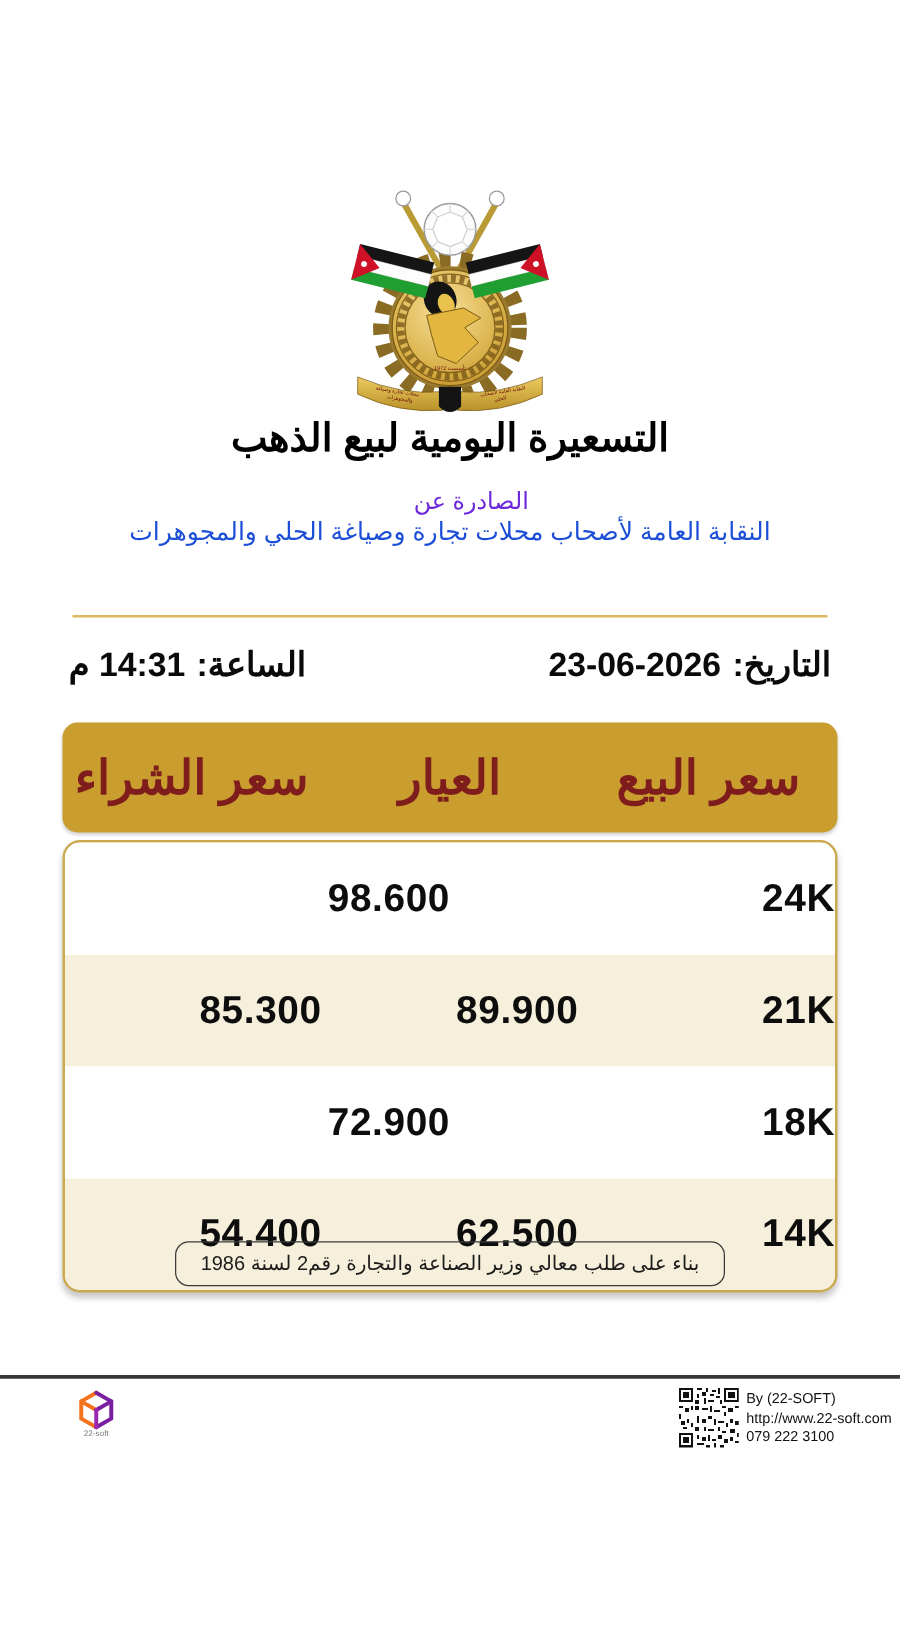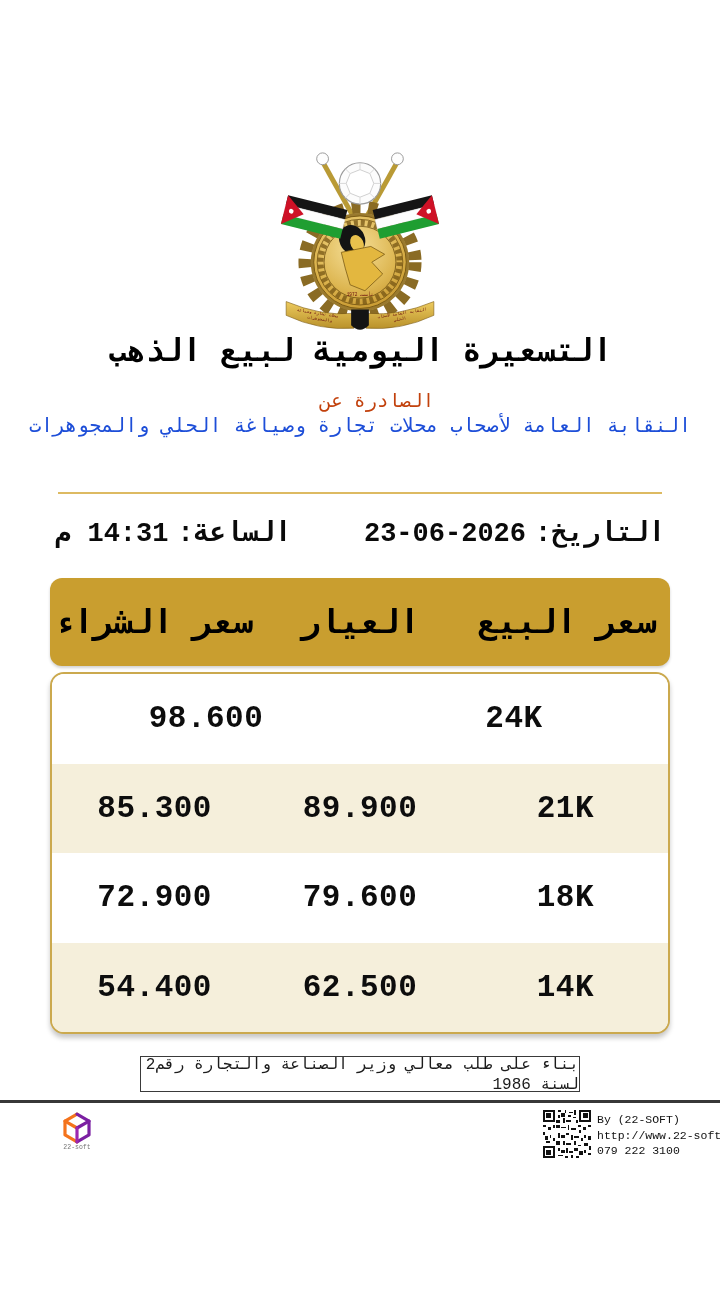--- a/index.html
+++ b/index.html
@@ -1,65 +1,65 @@
 <!DOCTYPE html>
 <html lang="ar"><head>
 <meta charset="utf-8">
 <style>
   html,body{margin:0;padding:0;background:#fff;}
   .page{
     position:relative;width:720px;height:1300px;margin:0 auto;
     background:#ffffff;overflow:hidden;
-    font-family:Liberation Mono, monospace;color:#000;
+    font-family:Liberation Sans, sans-serif;color:#000;
   }
   .abs{position:absolute;}
   .center-text{left:0;right:0;text-align:center;}
 
   
   .emblem{left:276px;top:146px;width:168px;height:192px;}
 
   
   .title{top:332px;font-size:31px;font-weight:bold;letter-spacing:-0.5px;}
-  .issued{top:389px;font-size:19px;color:#c2410c;margin-left:34px;}
+  .issued{top:389px;font-size:19px;color:#6d28d9;margin-left:34px;}
   .org{top:413px;font-size:20px;color:#1d4ed8;white-space:nowrap;}
   .country{top:450px;font-size:23px;color:#131313;}
 
   .gold-line{top:492px;left:58px;right:58px;height:2px;background:#DDBA62;}
 
   
   .dateline{
     top:516px;left:55px;right:55px;display:flex;direction:rtl;
     justify-content:space-between;align-items:center;
     font-size:27px;font-weight:bold;color:#0a0a0a;
   }
   .pair{display:inline-flex;direction:rtl;gap:9px;align-items:baseline;}
 
   
   .thead{
     top:578px;left:50px;right:50px;height:88px;border-radius:12px;
     background:#C99E2F;display:flex;direction:rtl;align-items:center;
     box-shadow:0 2px 3px rgba(0,0,0,.18);
   }
-  .thead .col{flex:1;text-align:center;font-size:33px;font-weight:bold;color:#000000;}
+  .thead .col{flex:1;text-align:center;font-size:38px;font-weight:bold;color:#7f1d1d;}
 
   
   .tbody{
     top:672px;left:50px;right:50px;height:358px;
     border:2px solid #CBA94E;border-radius:14px;background:#fff;
     display:flex;flex-direction:column;overflow:hidden;
     box-shadow:0 4px 5px rgba(0,0,0,.22);
   }
   .trow{flex:1;display:flex;direction:rtl;align-items:center;background:#fff;}
   .trow.alt{background:#F5EFDB;}
-  .trow .cell{flex:1;text-align:center;font-size:31px;font-weight:bold;color:#0d0d0d;letter-spacing:.5px;}
+  .trow .cell{flex:1;font-size:31px;font-weight:bold;color:#0d0d0d;letter-spacing:.5px;}
 
   
   .footnote{
-    top:1056px;left:140px;right:140px;height:34px;
-    border:1.5px solid #3a3a3a;border-radius:0;
+    top:993px;left:140px;right:140px;height:34px;
+    border:1.5px solid #3a3a3a;border-radius:11px;
     display:flex;align-items:center;justify-content:center;
     direction:rtl;font-size:16px;color:#1c1c1c;
   }
 
   .divider{top:1100px;left:0;right:0;height:3px;background:#383838;}
 
   
   .cube{left:60px;top:1112px;width:34px;height:32px;}
   .cube-caption{left:47px;top:1144px;width:60px;text-align:center;font-size:6.5px;color:#777;}
   .qr{left:543px;top:1110px;width:48px;height:48px;}
@@ -170,21 +170,20 @@
       <div class="cell">24K</div>
       <div class="cell">98.600</div>
     </div>
     <div class="trow alt">
       <div class="cell">21K</div>
       <div class="cell">89.900</div>
       <div class="cell">85.300</div>
     </div>
     <div class="trow">
       <div class="cell">18K</div>
-      <div class="cell">79.600</div>
       <div class="cell">72.900</div>
     </div>
     <div class="trow alt">
       <div class="cell">14K</div>
       <div class="cell">62.500</div>
       <div class="cell">54.400</div>
     </div>
   </div>
 
   <div class="abs footnote">بناء على طلب معالي وزير الصناعة والتجارة رقم2 لسنة 1986</div>

